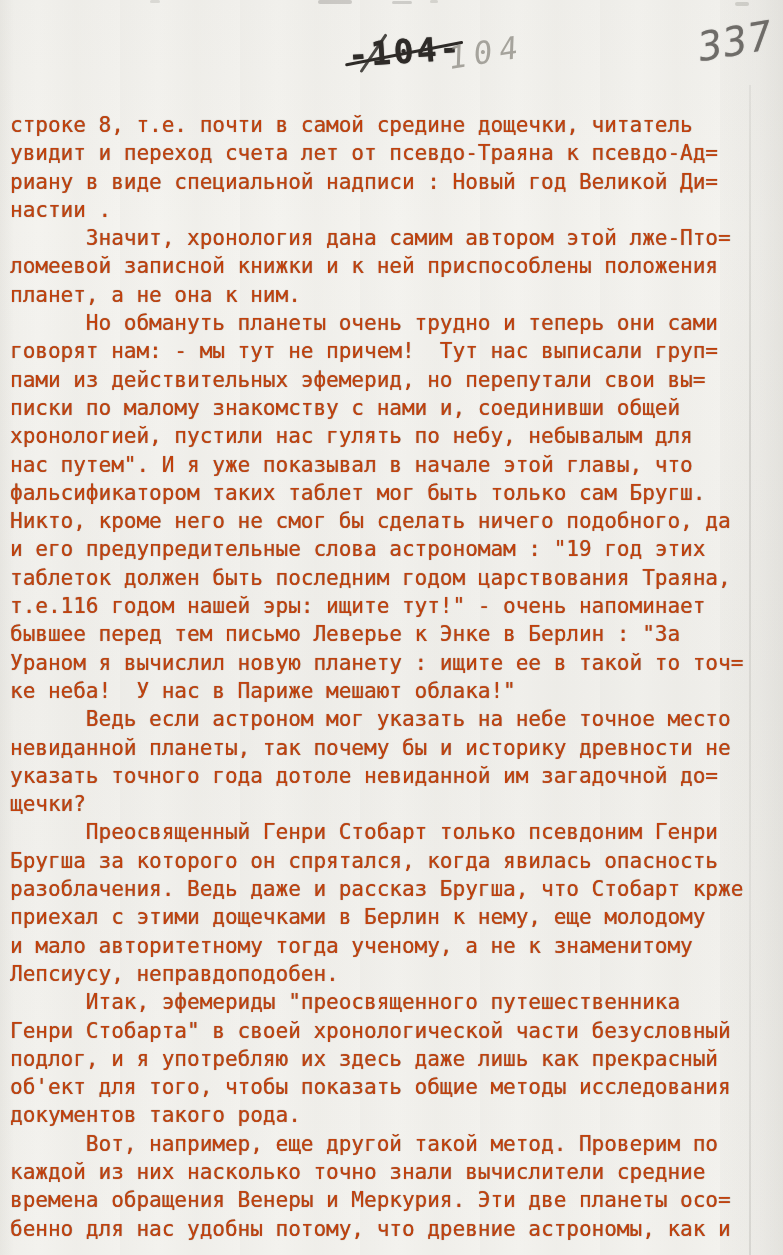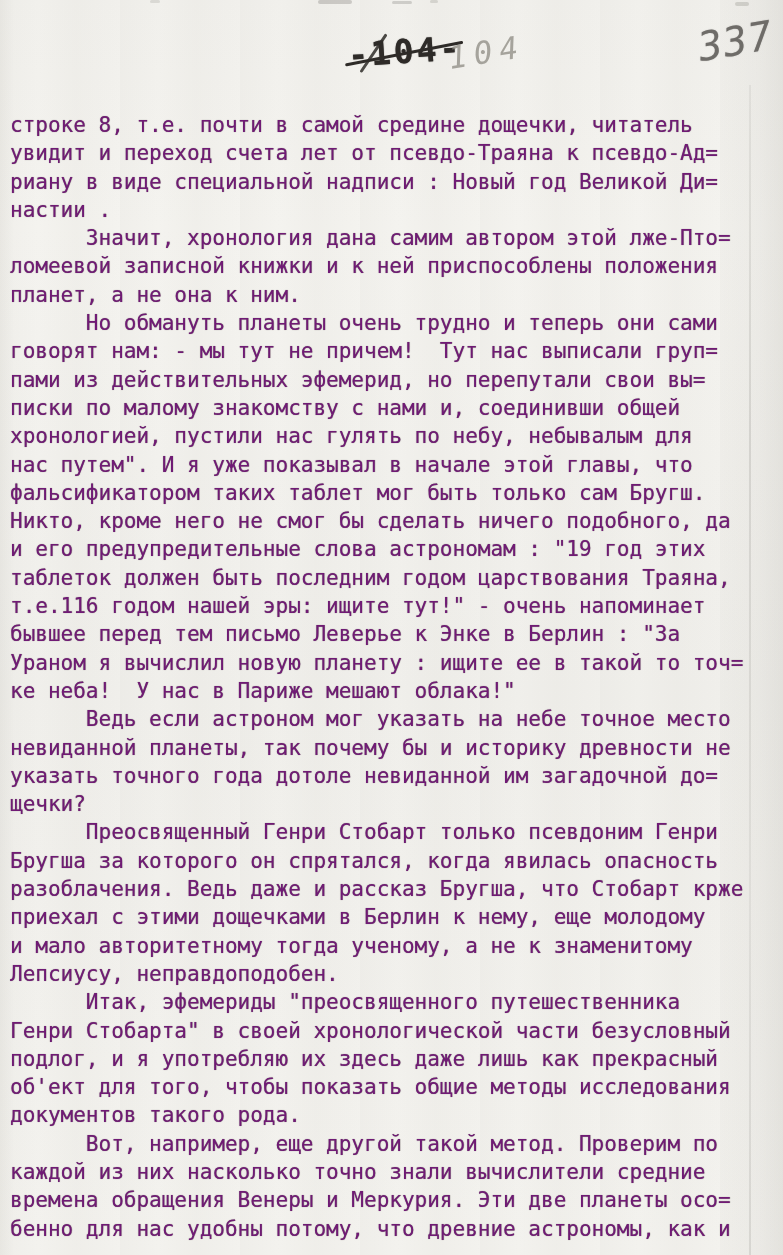--- a/index.html
+++ b/index.html
@@ -27,21 +27,21 @@
   }
 
   
   .text {
     position: absolute;
     top: 111px;
     left: 10px;
     right: 0;
     line-height: 28.3px;
     font-size: 21px;
-    color: #701a75;
+    color: #c2410c;
     white-space: pre;
     letter-spacing: 0px;
     text-shadow: 0 0 1px rgba(62,57,50,0.55), 0.4px 0.4px 0.5px rgba(62,57,50,0.25);
   }
   .text .line { height: 28.3px; }
 
   
   .pageno-struck {
     position: absolute;
     top: 32px;

